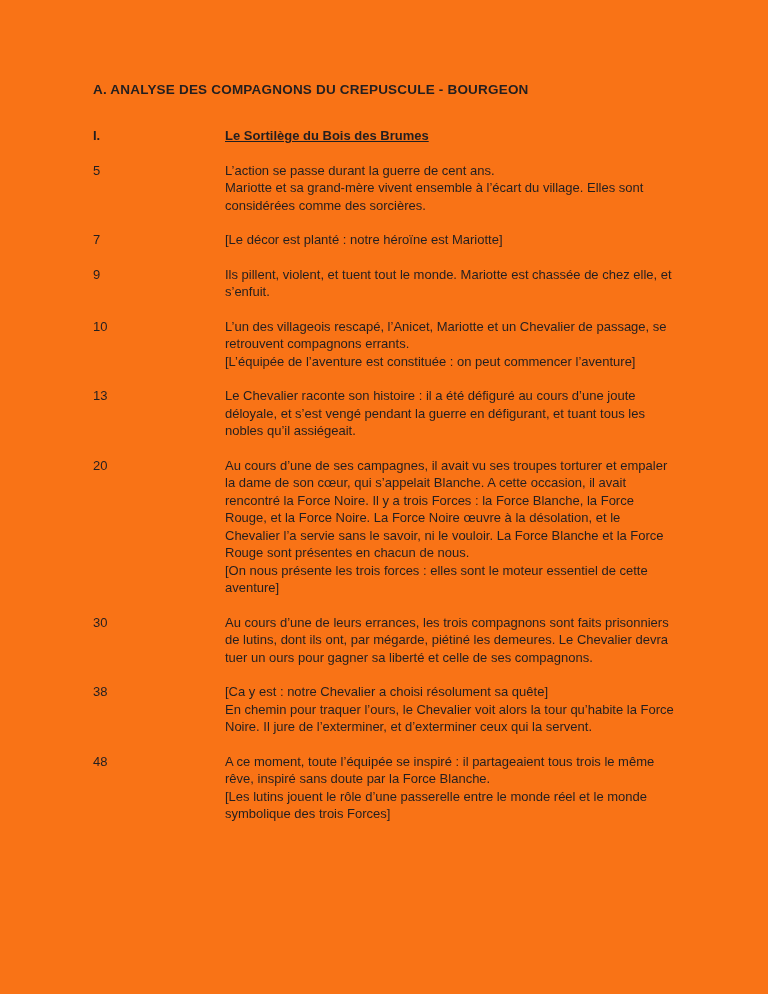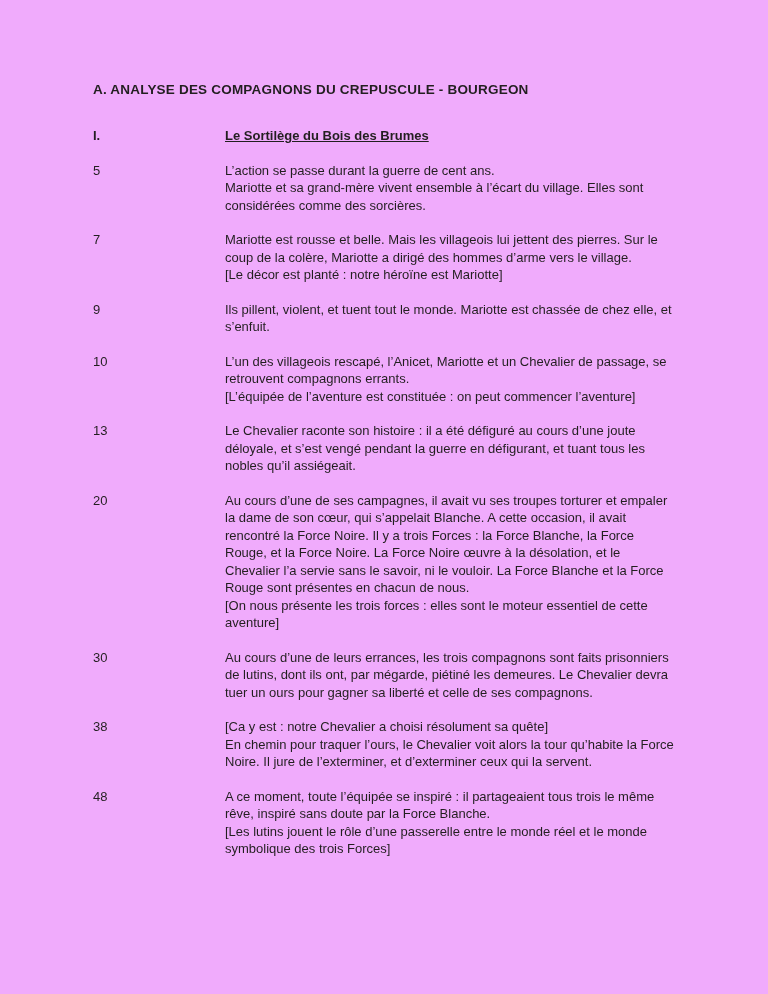--- a/index.html
+++ b/index.html
@@ -12,21 +12,21 @@
     height: 994px;
     font-family: "Liberation Sans", "DejaVu Sans", sans-serif;
     color: #231f20;
     overflow: hidden;
   }
   .page {
     box-sizing: border-box;
     width: 768px;
     height: 994px;
     padding: 82px 90px 40px 93px;
-    background: #f0abfc;
+    background: #f97316;
   }
   .doc-title {
     font-size: 13.5px;
     font-weight: bold;
     margin: 0 0 30px 0;
     letter-spacing: 0.2px;
   }
   .entry {
     display: flex;
     align-items: flex-start;
@@ -71,21 +71,20 @@
       <div class="entry">
         <div class="num">5</div>
         <div class="body">
           <div class="seg">L’action se passe durant la guerre de cent ans.
 Mariotte et sa grand-mère vivent ensemble à l’écart du village. Elles sont considérées comme des sorcières.</div>
         </div>
       </div>
       <div class="entry">
         <div class="num">7</div>
         <div class="body">
-          <div class="seg">Mariotte est rousse et belle. Mais les villageois lui jettent des pierres. Sur le coup de la colère, Mariotte a dirigé des hommes d’arme vers le village.</div>
           <div class="seg italic">[Le décor est planté : notre héroïne est Mariotte]</div>
         </div>
       </div>
       <div class="entry">
         <div class="num">9</div>
         <div class="body">
           <div class="seg">Ils pillent, violent, et tuent tout le monde. Mariotte est chassée de chez elle, et s’enfuit.</div>
         </div>
       </div>
       <div class="entry">

